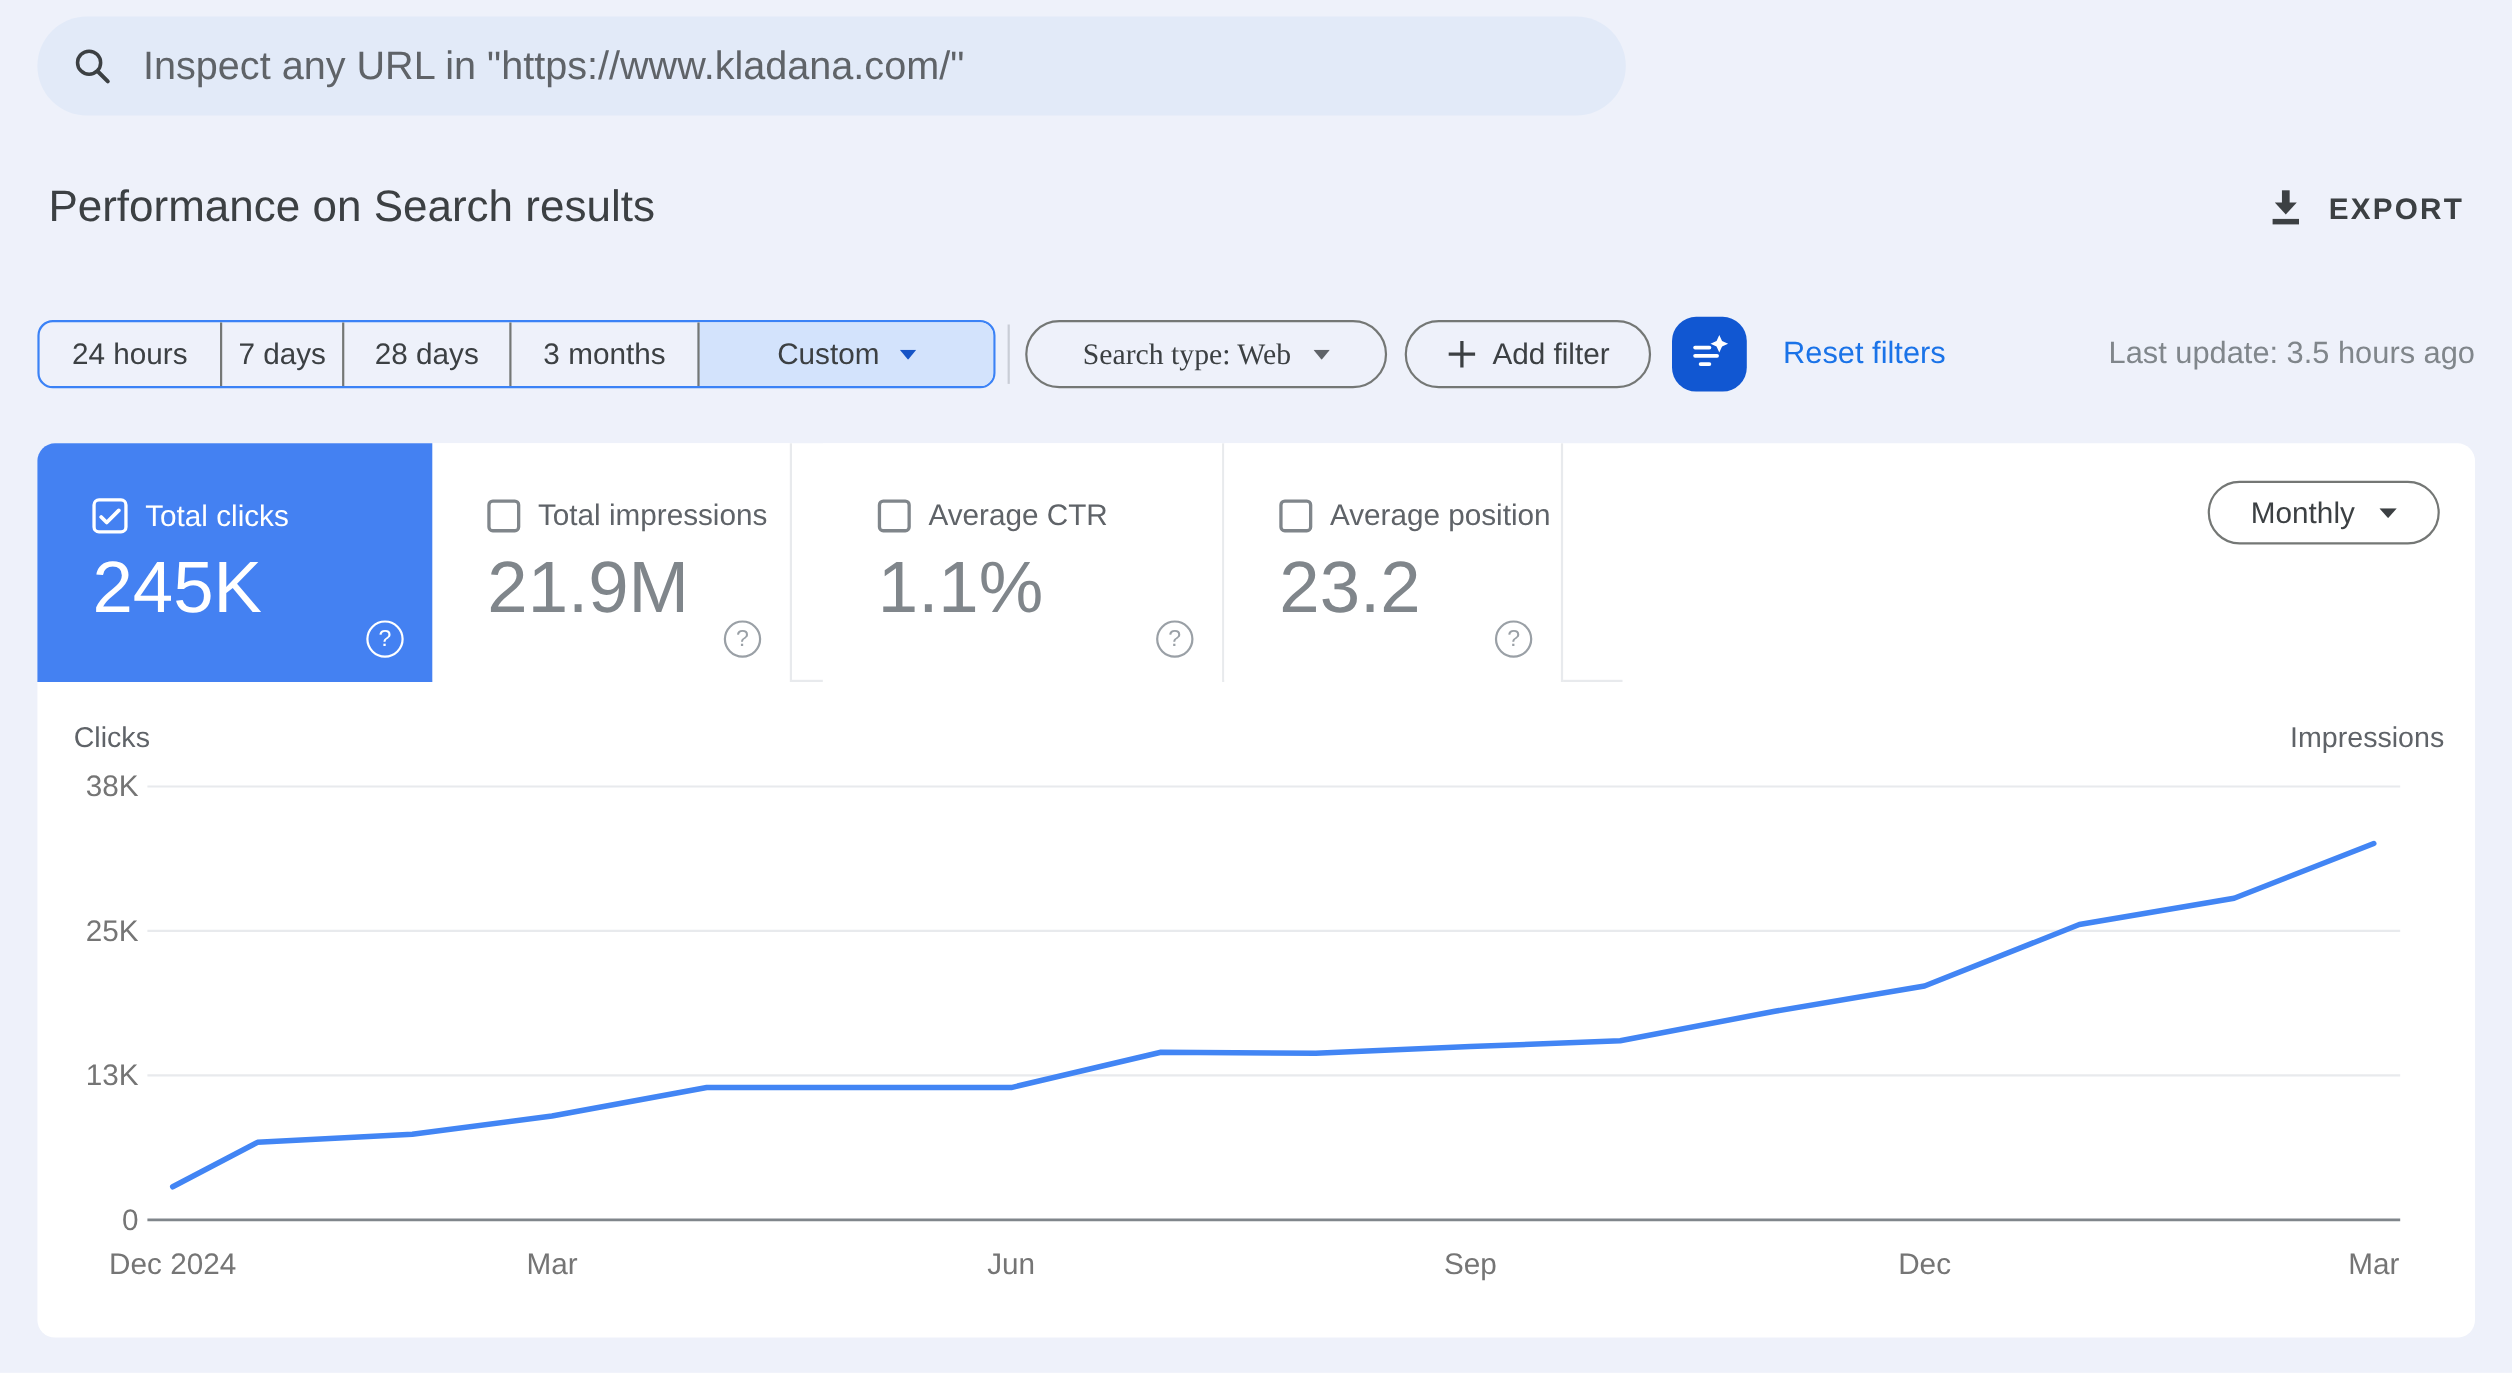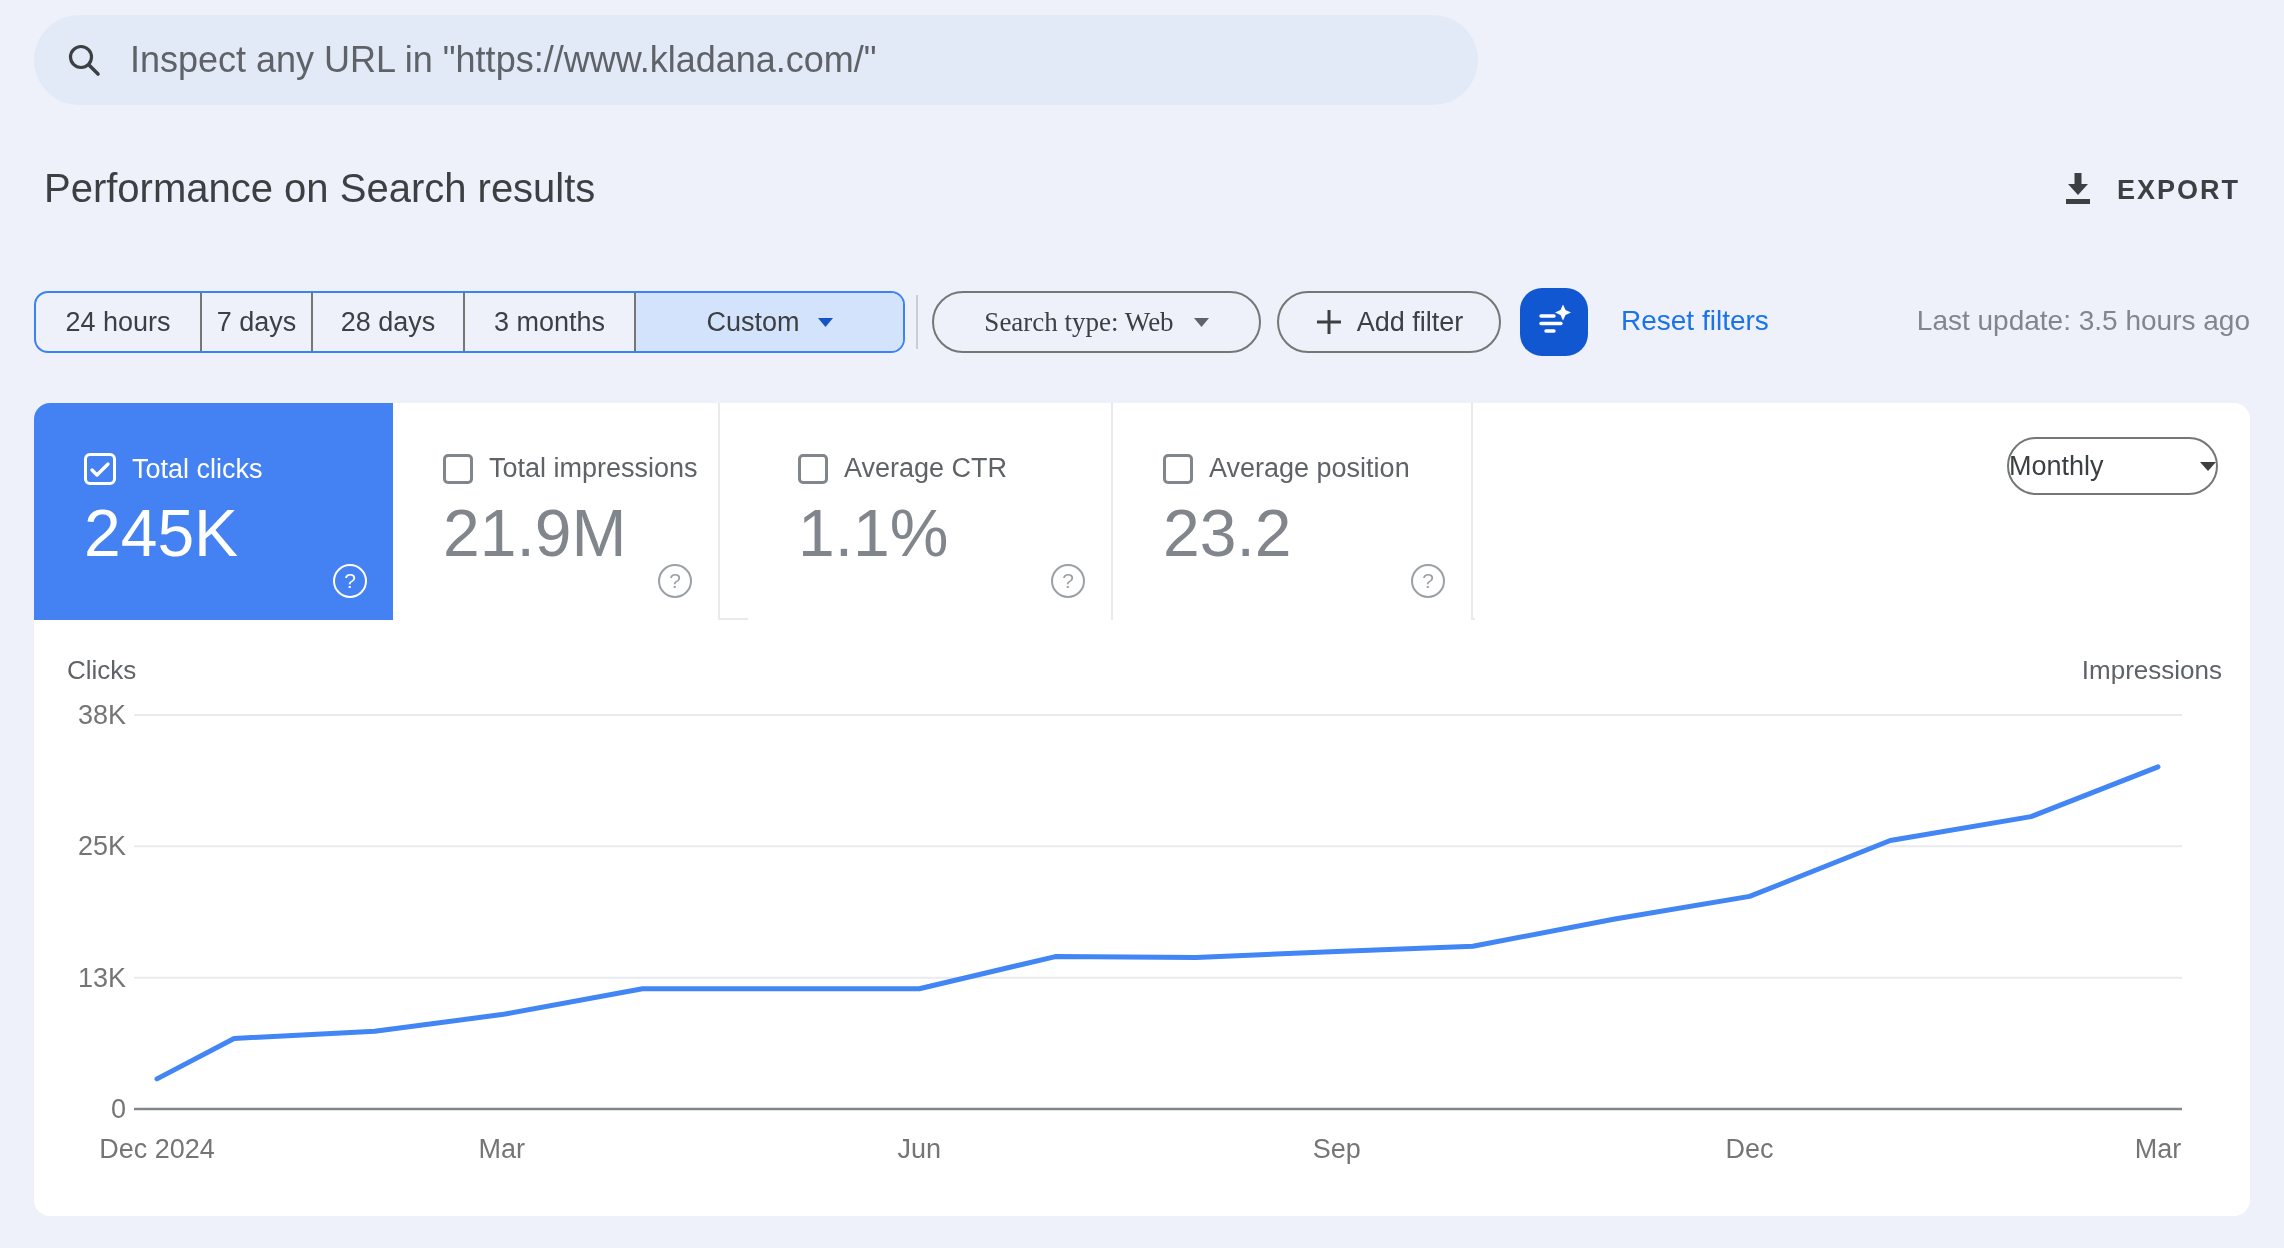--- a/index.html
+++ b/index.html
@@ -72,21 +72,21 @@
     border:2.5px solid #9AA0A6; color:#9AA0A6; font-size:21px; display:flex; align-items:center; justify-content:center;
     cursor:pointer;
   }
   .card.selected { background:#4481F2; border-top-left-radius:16px; z-index:2; }
   .card.selected .label, .card.selected .value { color:#fff; }
   .card.selected .help { border-color:#fff; color:#fff; }
   .card-border { border-right:2px solid #E8EAED; }
   .cards-bottom { position:absolute; left:0; top:215px; width:1441px; height:2px; background:#E8EAED; }
   .monthly-pill {
     position:absolute; left:1973px; top:34px; width:211px; height:58px; border:2px solid #747775;
-    border-radius:29px; display:flex; align-items:center; justify-content:space-between; gap:22px;
+    border-radius:29px; display:flex; align-items:center; justify-content:center; gap:22px;
     font-size:27px; color:#3C4043; cursor:pointer;
   }
   .axis-title { position:absolute; top:252px; font-size:26px; color:#5F6368; }
   .axis-title.left { left:33px; }
   .axis-title.right { right:28px; }
   #chart-svg { position:absolute; left:0; top:0; width:2216px; height:813px; }
 </style>
 </head>
 <body>
 
@@ -186,21 +186,21 @@
 
   <div class="card card-border" style="left:714px; width:365px;">
     <div class="head">
       <span class="checkbox"></span>
       <span class="label">Average CTR</span>
     </div>
     <div class="value">1.1%</div>
     <div class="help">?</div>
   </div>
 
-  <div class="card card-border" style="left:1079px; width:360px;">
+  <div class="card card-border" style="left:1079px; width:308px;">
     <div class="head">
       <span class="checkbox"></span>
       <span class="label">Average position</span>
     </div>
     <div class="value">23.2</div>
     <div class="help">?</div>
   </div>
 
   <div class="monthly-pill">
     <span>Monthly</span>

